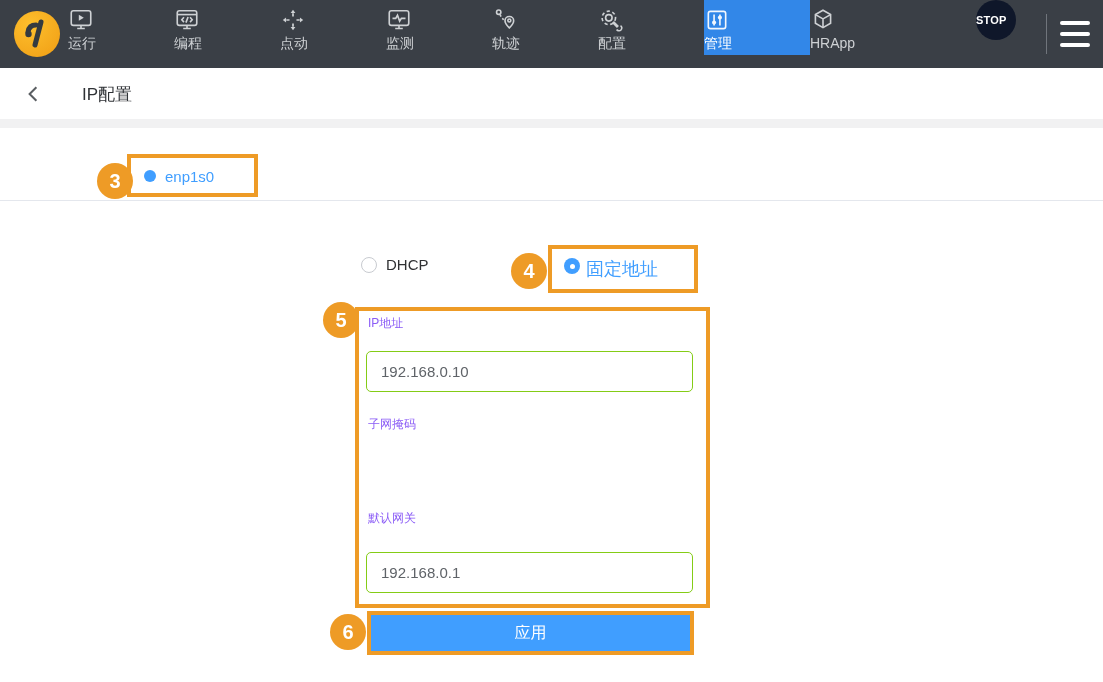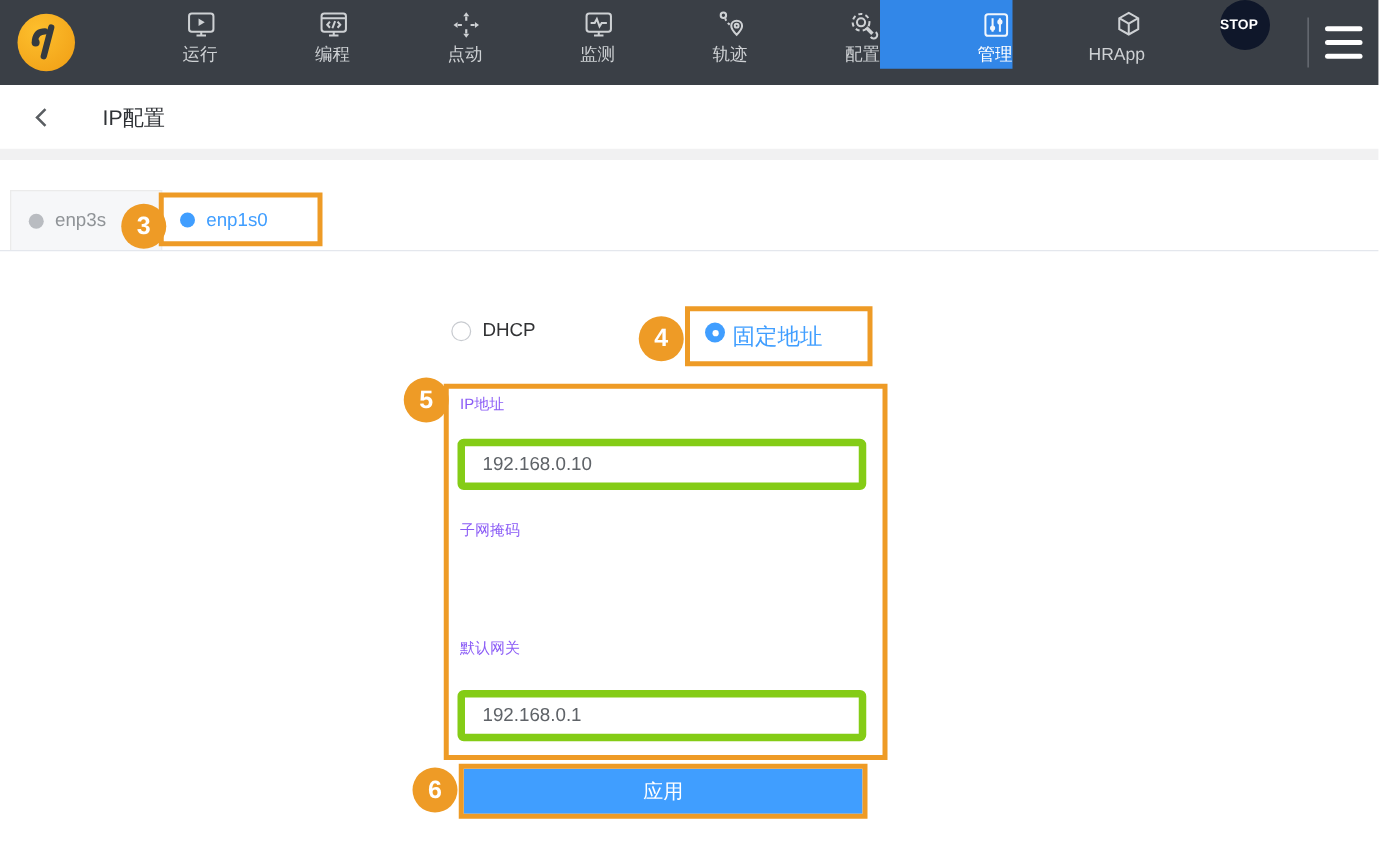--- a/index.html
+++ b/index.html
@@ -5,21 +5,21 @@
   * { margin:0; padding:0; box-sizing:border-box; }
   html,body { background:#ffffff; }
   body { font-family:"Liberation Sans","DejaVu Sans",sans-serif; }
   .screen { position:relative; width:1103px; height:682px; background:#fff; overflow:hidden; }
 
   
   .topbar { position:absolute; left:0; top:0; width:1103px; height:68px; background:#3a3f46; }
   .logo { position:absolute; left:14px; top:11px; width:46px; height:46px; border-radius:50%;
           background:radial-gradient(circle at 35% 30%, #fdbf2d, #f09d14); }
   .nav { position:absolute; left:68px; top:0; width:848px; height:68px; display:flex; }
-  .nav-item { flex:1 1 0; height:55px; display:flex; flex-direction:column; align-items:flex-end;
+  .nav-item { flex:1 1 0; height:55px; display:flex; flex-direction:column; align-items:flex-start;
               justify-content:center; gap:3px; padding-top:2px; cursor:pointer; }
   .nav-item .nav-label { font-size:14px; color:#ced1d4; line-height:15px; }
   .nav-item svg { display:block; }
   .nav-item.active { background:#3287e8; }
   .nav-item.active .nav-label { color:#ffffff; }
   .stop-btn { position:absolute; left:976px; top:0; width:40px; height:40px; border-radius:50%;
               background:#0f172a; color:#fff; font-weight:bold; font-size:11px; letter-spacing:.2px;
               display:flex; align-items:center; justify-content:flex-start; cursor:pointer; }
   .topbar-divider { position:absolute; left:1046px; top:14px; width:1px; height:40px; background:#70757c; }
   .hamburger { position:absolute; left:1060px; top:21px; width:30px; height:26px; display:flex;
@@ -49,21 +49,21 @@
                 border:1.5px solid #c8cbd0; background:#fff; cursor:pointer; }
   .radio-label-dhcp { position:absolute; left:386px; top:256px; font-size:15px; color:#303133; cursor:pointer; }
   .radio-filled { position:absolute; left:564px; top:258px; width:16px; height:16px; border-radius:50%;
                   background:#409eff; cursor:pointer; }
   .radio-filled::after { content:""; position:absolute; left:5.5px; top:5.5px; width:5px; height:5px;
                          border-radius:50%; background:#fff; }
   .radio-label-fixed { position:absolute; left:586px; top:257px; font-size:18px; color:#409eff; cursor:pointer; }
 
   
   .field-label { position:absolute; left:368px; font-size:12px; color:#8b5cf6; }
-  .field-input { position:absolute; left:366px; width:327px; height:41px; border:6px solid #84cc16;
+  .field-input { position:absolute; left:366px; width:327px; height:41px; border:1px solid #84cc16;
                  border-radius:5px; padding:0 14px; font-size:15px; color:#5f6368;
                  font-family:"Liberation Sans","DejaVu Sans",sans-serif; outline:none; background:#fff; }
   .lbl-1 { top:315px; } .inp-1 { top:351px; }
   .lbl-2 { top:416px; } .inp-2 { top:452px; }
   .lbl-3 { top:510px; } .inp-3 { top:552px; }
   .apply-btn { position:absolute; left:371px; top:615px; width:319px; height:36px; background:#409eff;
                color:#fff; font-size:16px; display:flex; align-items:center; justify-content:center;
                cursor:pointer; border:none; }
 
   
@@ -204,24 +204,20 @@
 
   <div class="back-btn">
     <svg width="14" height="18" viewBox="0 0 12 16">
       <polyline points="9,2 3,8 9,14" fill="none" stroke="#5a5e62" stroke-width="1.8"></polyline>
     </svg>
   </div>
   <div class="page-title">IP配置</div>
   <div class="gray-band"></div>
 
   <div class="tabs-border"></div>
-  <div class="tab tab-1">
-    <span class="dot dot-gray"></span>
-    <span class="tab-label">enp3s</span>
-  </div>
   <div class="tab tab-2">
     <span class="dot dot-blue"></span>
     <span class="tab-label">enp1s0</span>
   </div>
 
   <div class="radio-ring"></div>
   <div class="radio-label-dhcp">DHCP</div>
   <div class="radio-filled"></div>
   <div class="radio-label-fixed">固定地址</div>
 

